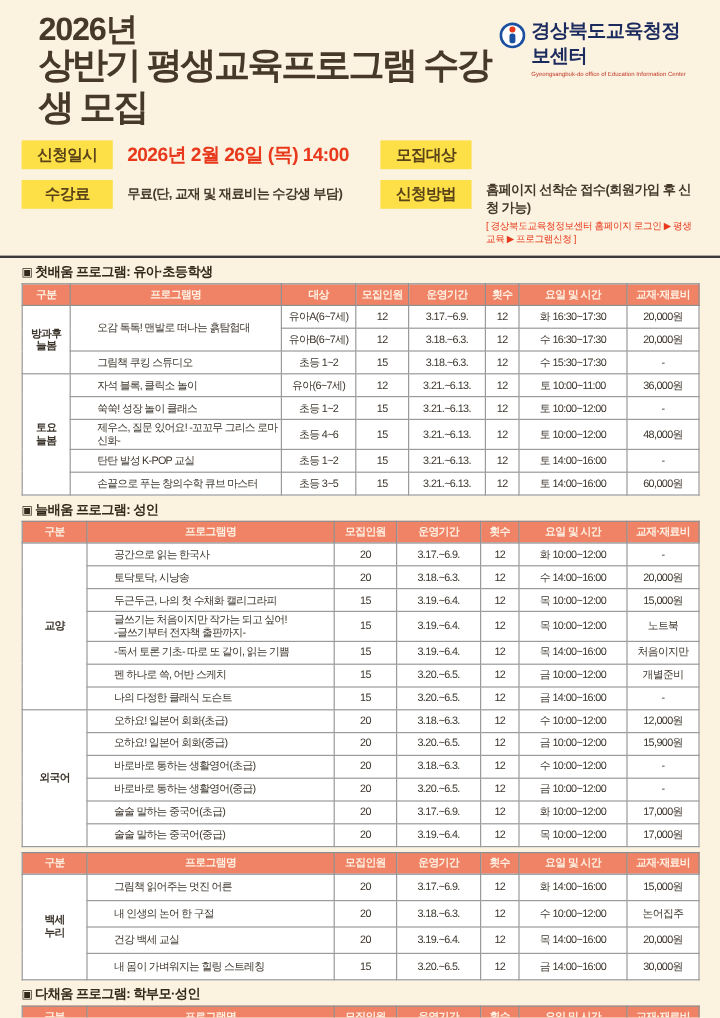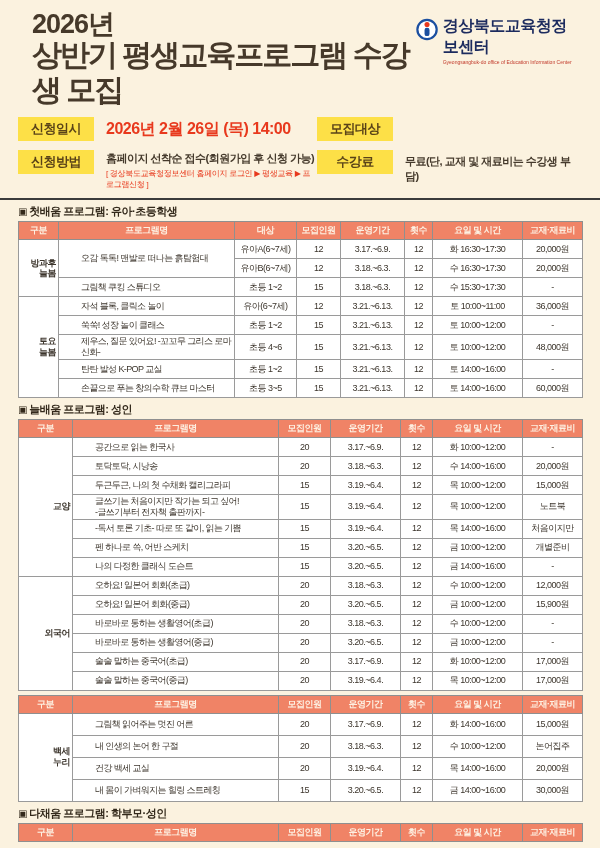--- a/index.html
+++ b/index.html
@@ -40,21 +40,21 @@
     background:#f08366;color:#fdf0e2;font-size:9px;font-weight:700;
     border:1px solid #8f8f8f;padding:2px 1px;height:12px;letter-spacing:-0.5px;
   }
   td{
     border:1px solid #9a9a9a;font-size:9px;color:#3c352c;text-align:center;
     padding:1px 2px;height:16px;line-height:1.2;letter-spacing:-0.5px;white-space:pre-line;
     overflow:hidden;
   }
   .tall td{height:19px;}
   td.left{text-align:left;padding-left:22px;letter-spacing:-0.6px;}
-  td.grp{font-weight:700;background:#fff;text-align:right;}
+  td.grp{font-weight:700;background:#fff;}
 </style>
 </head>
 <body>
 
 <div class="page">
 
   <div class="top">
     <div class="titles">
       <div class="year">2026년</div>
       <div class="main-title">상반기 평생교육프로그램 수강생 모집</div>
@@ -74,29 +74,29 @@
 
   <div class="info">
     <div class="info-item">
       <span class="badge">신청일시</span>
       <span class="v-date">2026년 2월 26일 (목) 14:00</span>
     </div>
     <div class="info-item">
       <span class="badge">모집대상</span>
     </div>
     <div class="info-item">
+      <span class="badge">수강료</span>
+      <span class="v-fee">무료(단, 교재 및 재료비는 수강생 부담)</span>
+    </div>
+    <div class="info-item">
       <span class="badge">신청방법</span>
       <span>
         <div class="v-method">홈페이지 선착순 접수(회원가입 후 신청 가능)</div>
         <div class="v-method-sub">[ 경상북도교육청정보센터 홈페이지 로그인 ▶ 평생교육 ▶ 프로그램신청 ]</div>
       </span>
-    </div>
-    <div class="info-item">
-      <span class="badge">수강료</span>
-      <span class="v-fee">무료(단, 교재 및 재료비는 수강생 부담)</span>
     </div>
   </div>
 
   <div class="rule"></div>
 
   <div>
       <section class="sec">
         <div class="sec-title"><span class="bullet">▣ </span><span>첫배움 프로그램: 유아·초등학생</span></div>
         <table>
           <colgroup>

